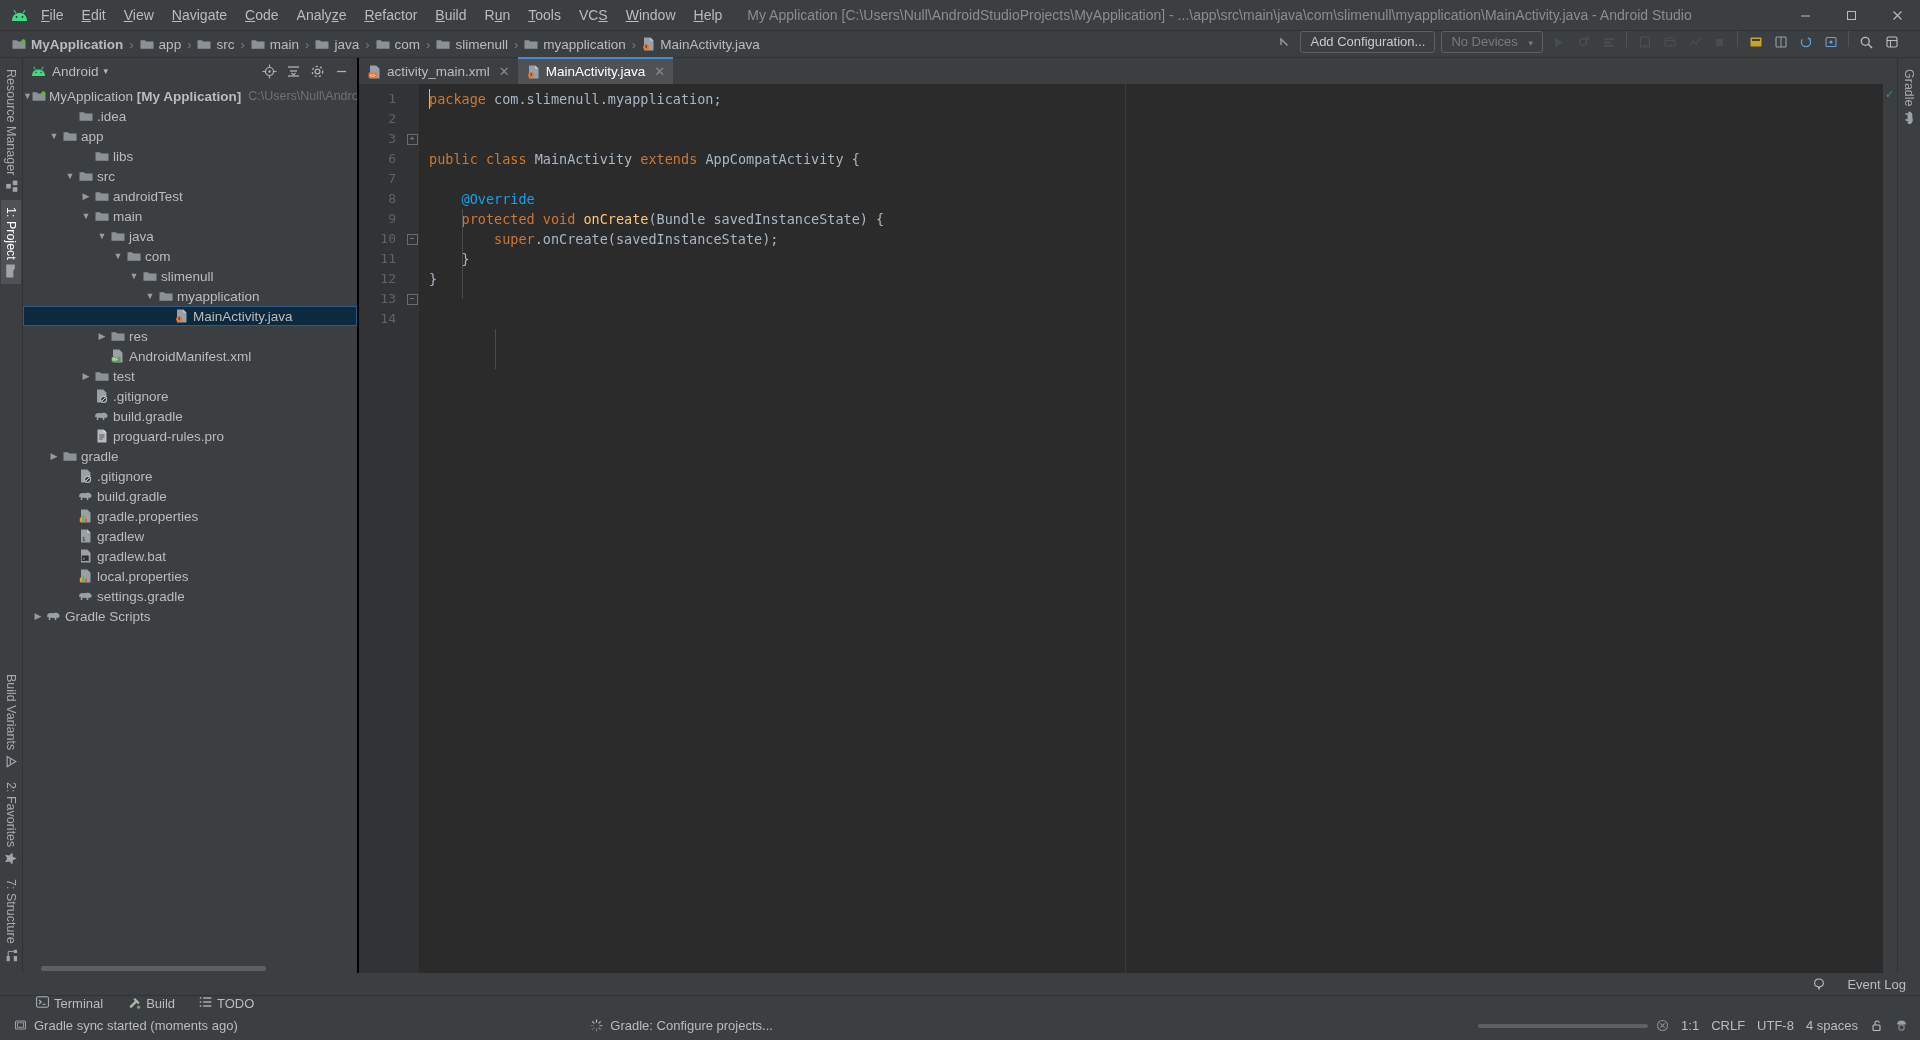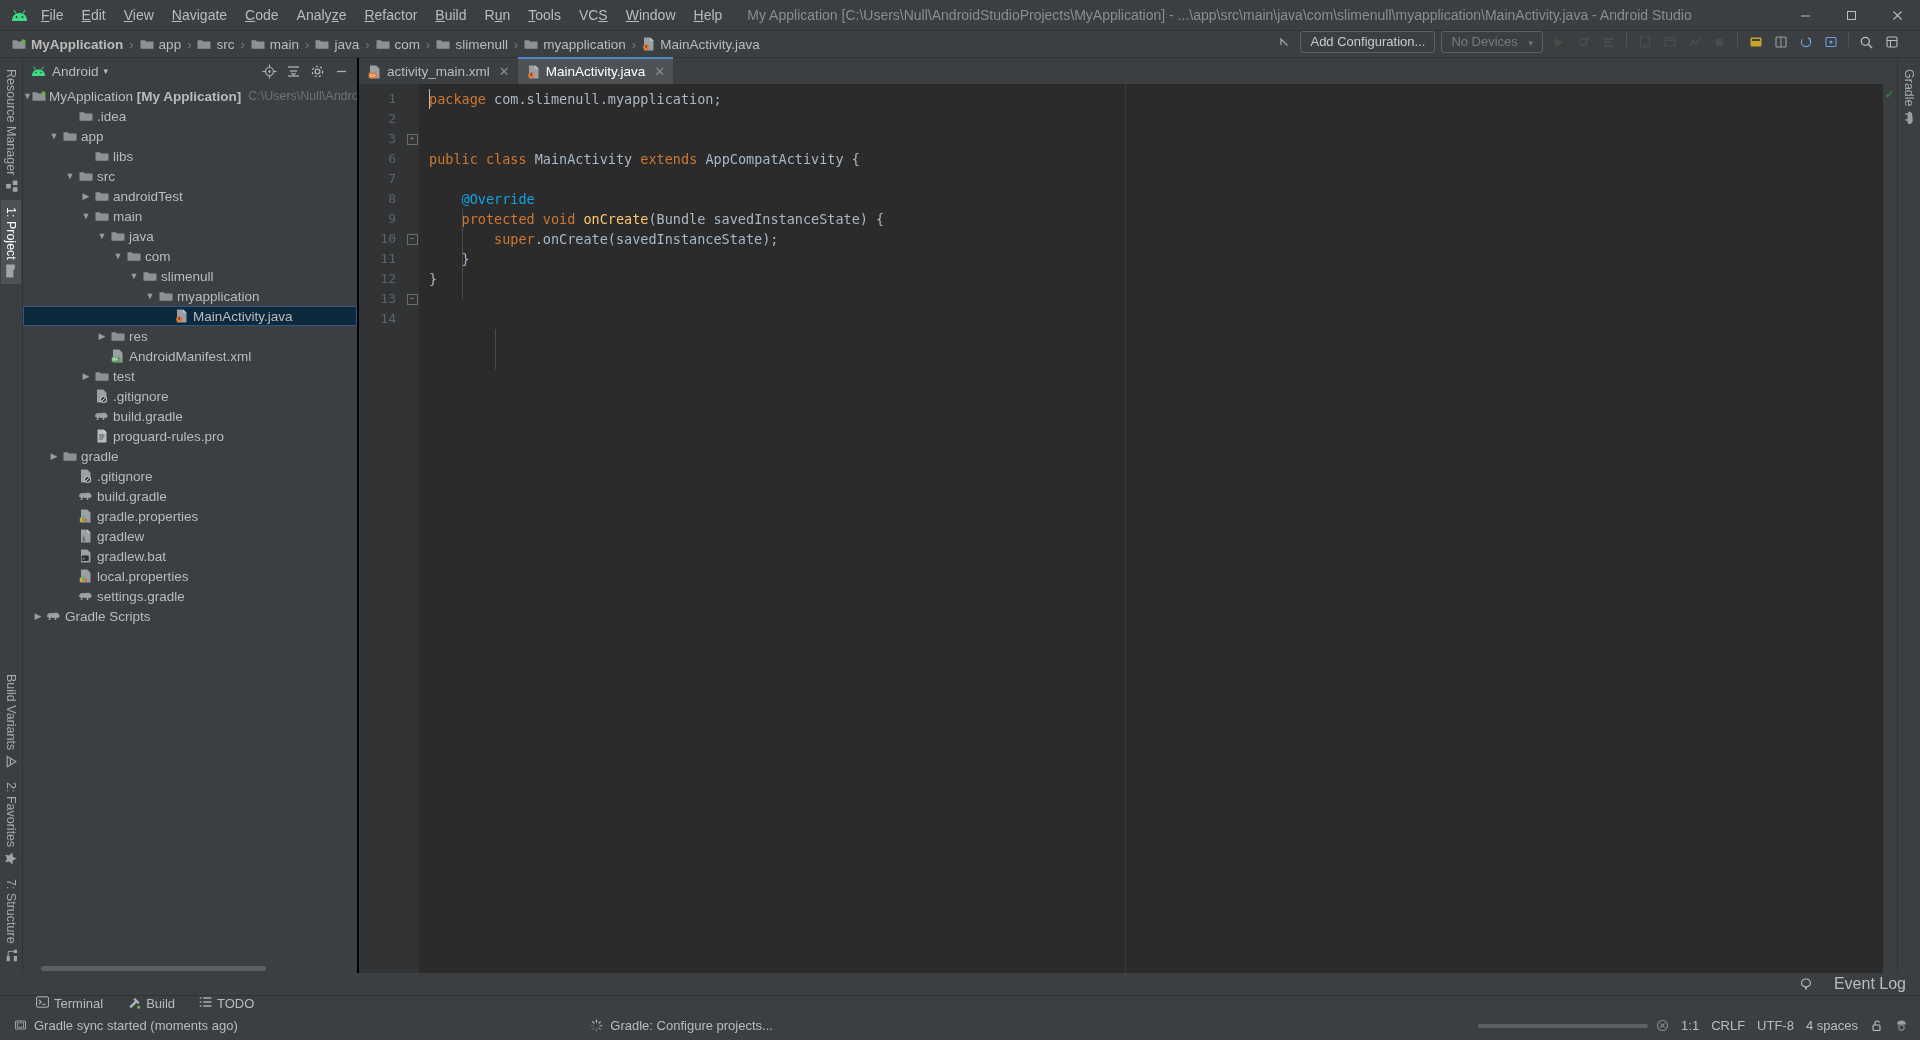--- a/index.html
+++ b/index.html
@@ -126,21 +126,21 @@
   .btab{display:flex;gap:5px;font-size:13px;color:#bbbbbb;padding:0 12px;height:22px;}
   .statusbar{
     height:22px;min-height:22px;background:#3c3f41;display:flex;align-items:flex-start;
     font-size:13px;color:#bbbbbb;padding:0 6px;
   }
   .sb-left{display:flex;align-items:center;gap:7px;}
   .sb-center{margin-left:auto;margin-right:auto;display:flex;align-items:center;gap:7px;}
   .sb-right{margin-left:auto;display:flex;align-items:center;gap:12px;}
   .sb-item{color:#bbbbbb;white-space:nowrap;}
   .memline{width:170px;height:4px;background:#5d6164;border-radius:2px;}
-  .eventlog{display:flex;align-items:center;gap:22px;font-size:16px;color:#bbbbbb;}
+  .eventlog{display:flex;align-items:center;gap:22px;font-size:13px;color:#bbbbbb;}
   .elogrow{height:22px;min-height:22px;display:flex;align-items:center;justify-content:flex-end;padding-right:14px;background:#3c3f41;}
   svg{display:block;}
 </style>
 </head>
 <body>
 
 <div class="app">
 
   <div class="titlebar">
     <div class="logo">

